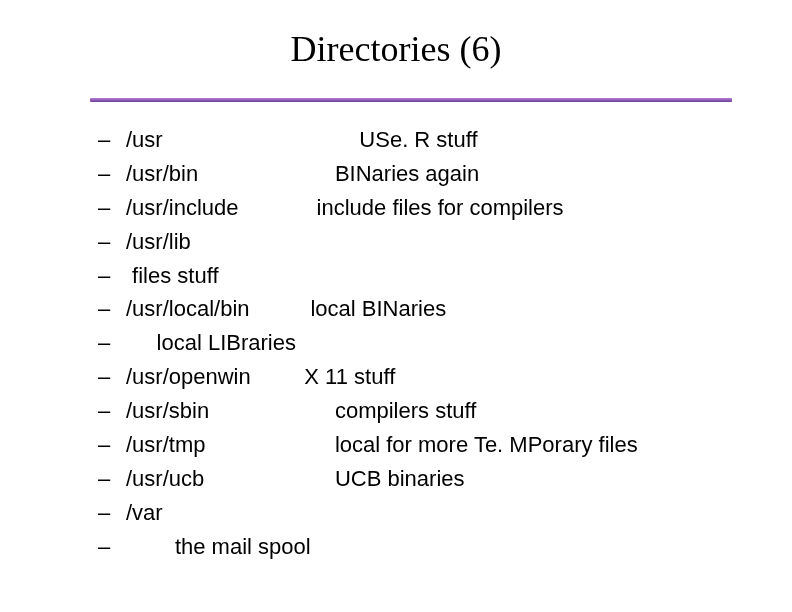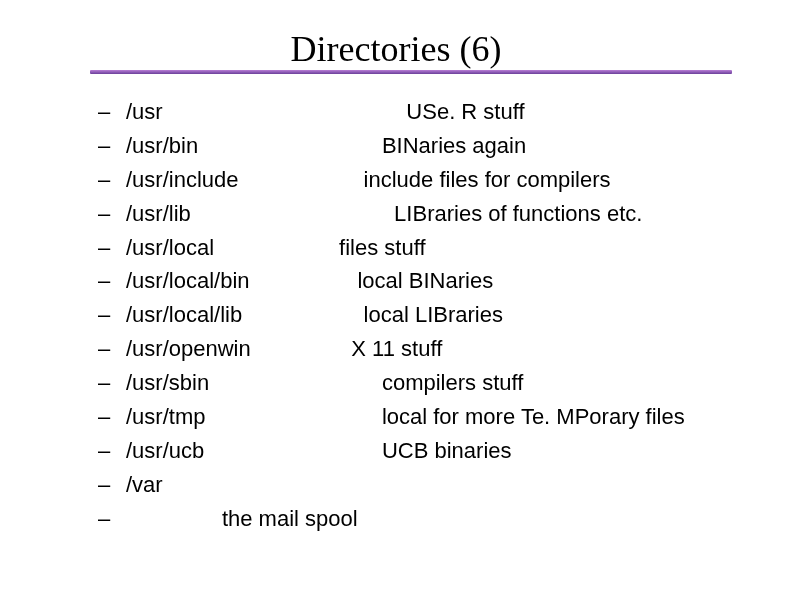--- a/index.html
+++ b/index.html
@@ -10,21 +10,21 @@
       font-family: Arial, Helvetica, sans-serif;
       color: #000;
       position: relative;
     }
     .title {
       font-family: "Times New Roman", Times, serif;
       font-size: 36px;
       font-weight: 400;
       text-align: center;
       padding-top: 28px;
-      padding-bottom: 0;
+      padding-bottom: 28px;
     }
     .underline {
       height: 4px;
       background: linear-gradient(to bottom, #b97ed6 0%, #6a3f9a 100%);
       margin: 0 60px 0 90px;
       border-radius: 1px;
     }
     .list {
       margin-top: 22px;
       margin-left: 98px;
@@ -40,21 +40,20 @@
       width: 28px;
       text-align: left;
       font-size: 22px;
     }
     .path {
       min-width: 160px;
       white-space: pre;
     }
     .desc {
       white-space: pre;
-      margin-left: 47px;
     }
   </style>
 </head>
 <body>
 
 <div class="title">Directories (6)</div>
 <div class="underline"></div>
 
 <div class="list">
   <div class="row">
@@ -68,35 +67,32 @@
     <span class="desc">        BINaries again</span>
   </div>
   <div class="row">
     <span class="bullet">–</span>
     <span class="path">/usr/include</span>
     <span class="desc">     include files for compilers</span>
   </div>
   <div class="row">
     <span class="bullet">–</span>
     <span class="path">/usr/lib</span>
-    <span class="desc">          LIBraries of functions etc.</span>
   </div>
   <div class="row">
     <span class="bullet">–</span>
-    <span class="path">/usr/local</span>
     <span class="desc"> files stuff</span>
   </div>
   <div class="row">
     <span class="bullet">–</span>
     <span class="path">/usr/local/bin</span>
     <span class="desc">    local BINaries</span>
   </div>
   <div class="row">
     <span class="bullet">–</span>
-    <span class="path">/usr/local/lib</span>
     <span class="desc">     local LIBraries</span>
   </div>
   <div class="row">
     <span class="bullet">–</span>
     <span class="path">/usr/openwin</span>
     <span class="desc">   X 11 stuff</span>
   </div>
   <div class="row">
     <span class="bullet">–</span>
     <span class="path">/usr/sbin</span>

